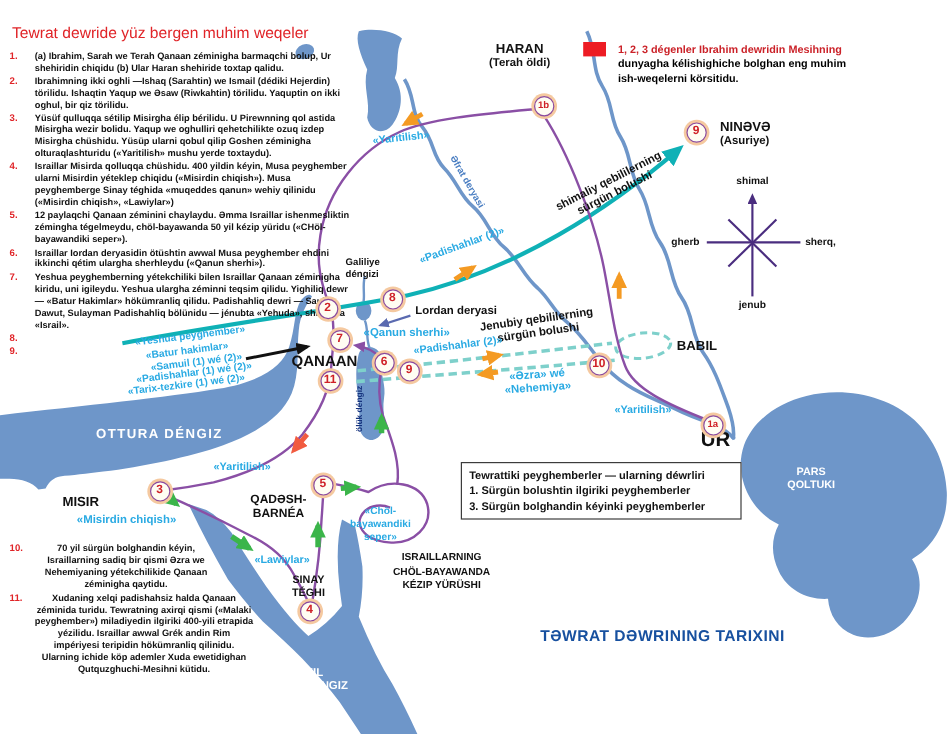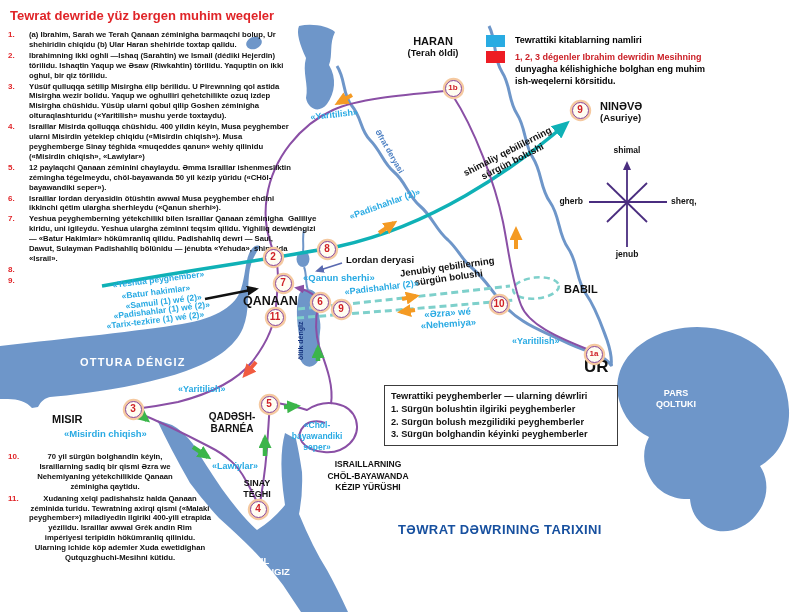--- a/index.html
+++ b/index.html
@@ -11,42 +11,42 @@
   .cyan{color:#29aae3;}
   .white{color:#fff;}
   .riverlbl{color:#4a7ec2;}
   .badge{position:absolute;z-index:5;width:17px;height:17px;border-radius:50%;
          background:#fffdf2;border:1.6px solid #8a4a9e;box-sizing:border-box;
          box-shadow:0 0 0 2.2px #f5c9a0;color:#cf2127;
          font-weight:bold;font-size:10px;line-height:13px;text-align:center;}
   .badge.sm{font-size:8px;line-height:14px;}
   
   #events{position:absolute;left:8px;top:8px;width:288px;z-index:4;}
-  #events h1{margin:0 0 7px 2px;font-size:13px;color:#e02428;font-weight:bold;}
+  #events h1{margin:12px 0 7px 2px;font-size:13px;color:#e02428;font-weight:normal;}
   .ev{display:flex;margin-bottom:1px;}
   .ev .n{width:21px;flex:0 0 21px;color:#e02428;font-weight:bold;font-size:8px;line-height:9.9px;}
   .ev .t{font-weight:bold;font-size:7.7px;line-height:9.9px;color:#111;}
   #events .ev:nth-child(9) .t{max-width:232px;}
   #events .ev:nth-child(10) .t{max-width:150px;}
   #eventsBottom{position:absolute;left:8px;top:452px;width:212px;z-index:4;}
   #eventsBottom .ev .t{max-width:152px;text-align:center;}
   #eventsBottom .ev:nth-child(2) .t{max-width:182px;}
   #eventsBottom .ev{margin-bottom:2px;}
   
   #legend{position:absolute;left:486px;top:35px;z-index:4;font-size:9px;font-weight:bold;}
   #legend .row{display:flex;align-items:flex-start;margin-bottom:4px;}
   .swatch{width:19px;height:12px;margin-right:10px;flex:0 0 19px;}
   #legend .red-note{color:#cb2128;}
   #legend .note{width:196px;line-height:12px;}
   
   #prophets{position:absolute;left:384px;top:385px;width:234px;z-index:4;
             border:1.5px solid #3c3c3c;background:#fff;box-sizing:border-box;
             padding:4px 6px;font-size:9.2px;font-weight:bold;line-height:12.8px;color:#111;}
   
-  #mapTitle{position:absolute;left:398px;top:521px;width:256px;z-index:4;text-align:left;
+  #mapTitle{position:absolute;left:398px;top:521px;width:256px;z-index:4;text-align:right;
             color:#17509f;font-weight:bold;font-size:13px;line-height:17px;letter-spacing:.4px;}
   .rot{transform-origin:left top;}
 </style>
 </head>
 <body>
 
 <div id="stage">
 
   <svg id="seaLayer" width="792" height="612" viewBox="0 0 792 612">
     <defs>
@@ -180,37 +180,32 @@
         <span class="t">70 yil sürgün bolghandin kéyin, Israillarning sadiq bir qismi Əzra we Nehemiyaning yétekchilikide Qanaan zéminigha qaytidu.</span>
       </div>
     <div class="ev">
         <span class="n">11.</span>
         <span class="t">Xudaning xelqi padishahsiz halda Qanaan zéminida turidu. Tewratning axirqi qismi («Malaki peyghember») miladiyedin ilgiriki 400-yili etrapida yézilidu. Israillar awwal Grék andin Rim impériyesi teripidin hökümranliq qilinidu. Ularning ichide köp ademler Xuda ewetidighan Qutquzghuchi-Mesihni kütidu.</span>
       </div>
   </div>
 
   <div id="legend">
     <div class="row">
-      <span class="swatch" style="background:#29abe2"></span>
-      <span>Tewrattiki kitablarning namliri</span>
-    </div>
-    <div class="row">
       <span class="swatch" style="background:#ed1c24"></span>
       <span class="note">
         <span class="red-note">1, 2, 3 dégenler Ibrahim dewridin Mesihning</span><br>
         <span>dunyagha kélishighiche bolghan eng muhim</span><br>
         <span>ish-weqelerni körsitidu.</span>
       </span>
     </div>
   </div>
 
   <div id="prophets">
     <div>Tewrattiki peyghemberler — ularning déwrliri</div>
     <div>1. Sürgün bolushtin ilgiriki peyghemberler</div>
-    <div>2. Sürgün bolush mezgilidiki peyghemberler</div>
     <div>3. Sürgün bolghandin kéyinki peyghemberler</div>
   </div>
 
   <div id="mapTitle">
     <div>TƏWRAT DƏWRINING TARIXINI</div>
   </div>
 
   <div class="lbl ctr" style="left:395px;top:35px;width:76px;text-align:center;">
     <div style="font-size:11px">HARAN</div>
     <div style="font-size:9.5px">(Terah öldi)</div>

